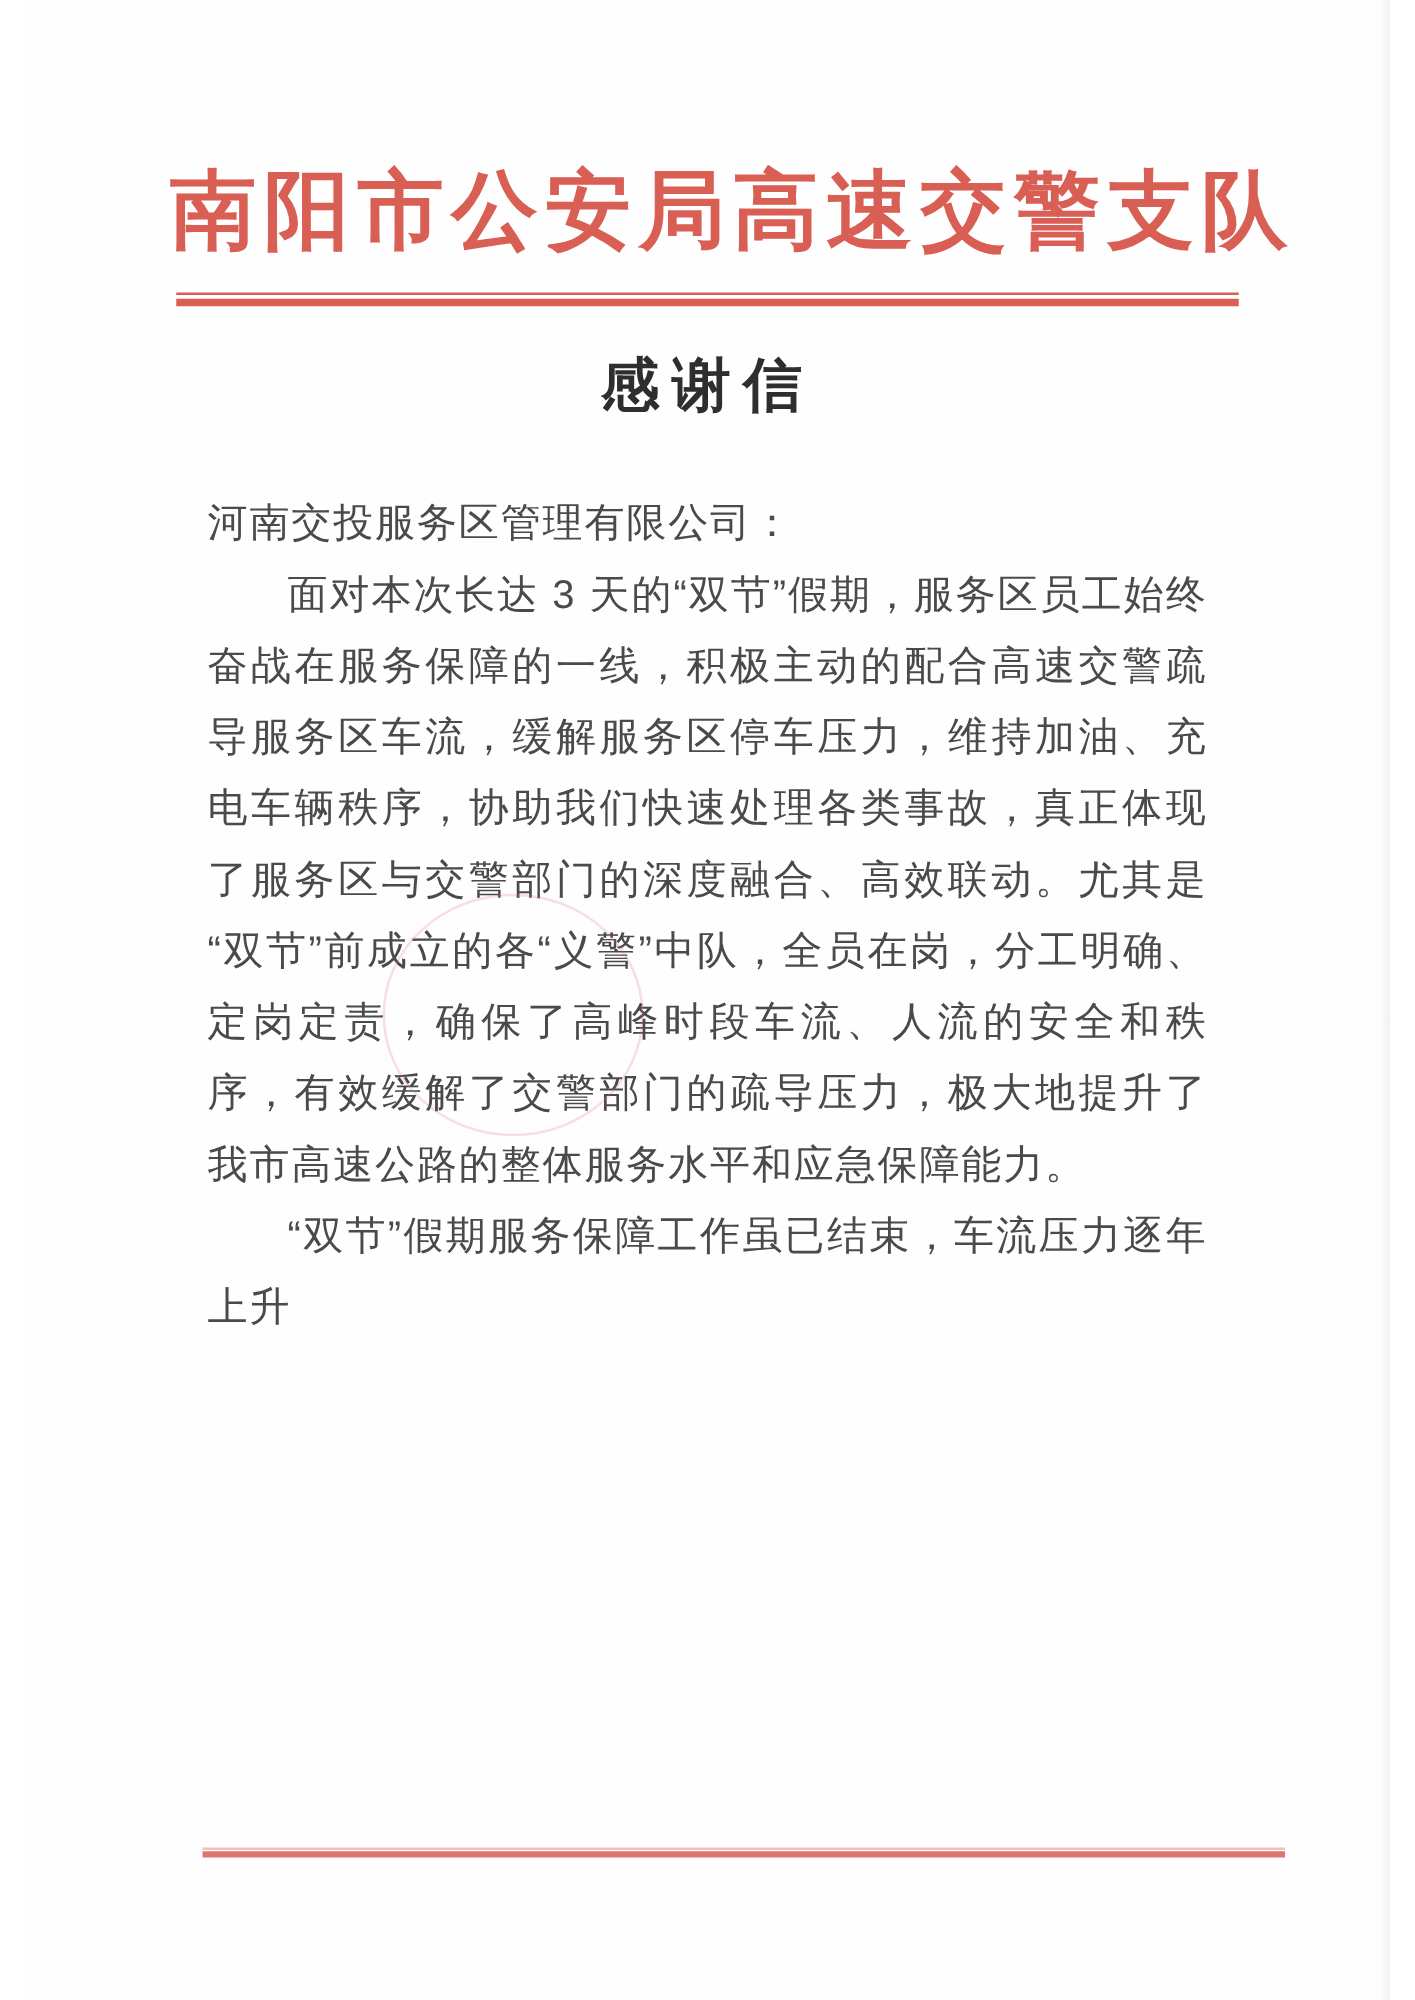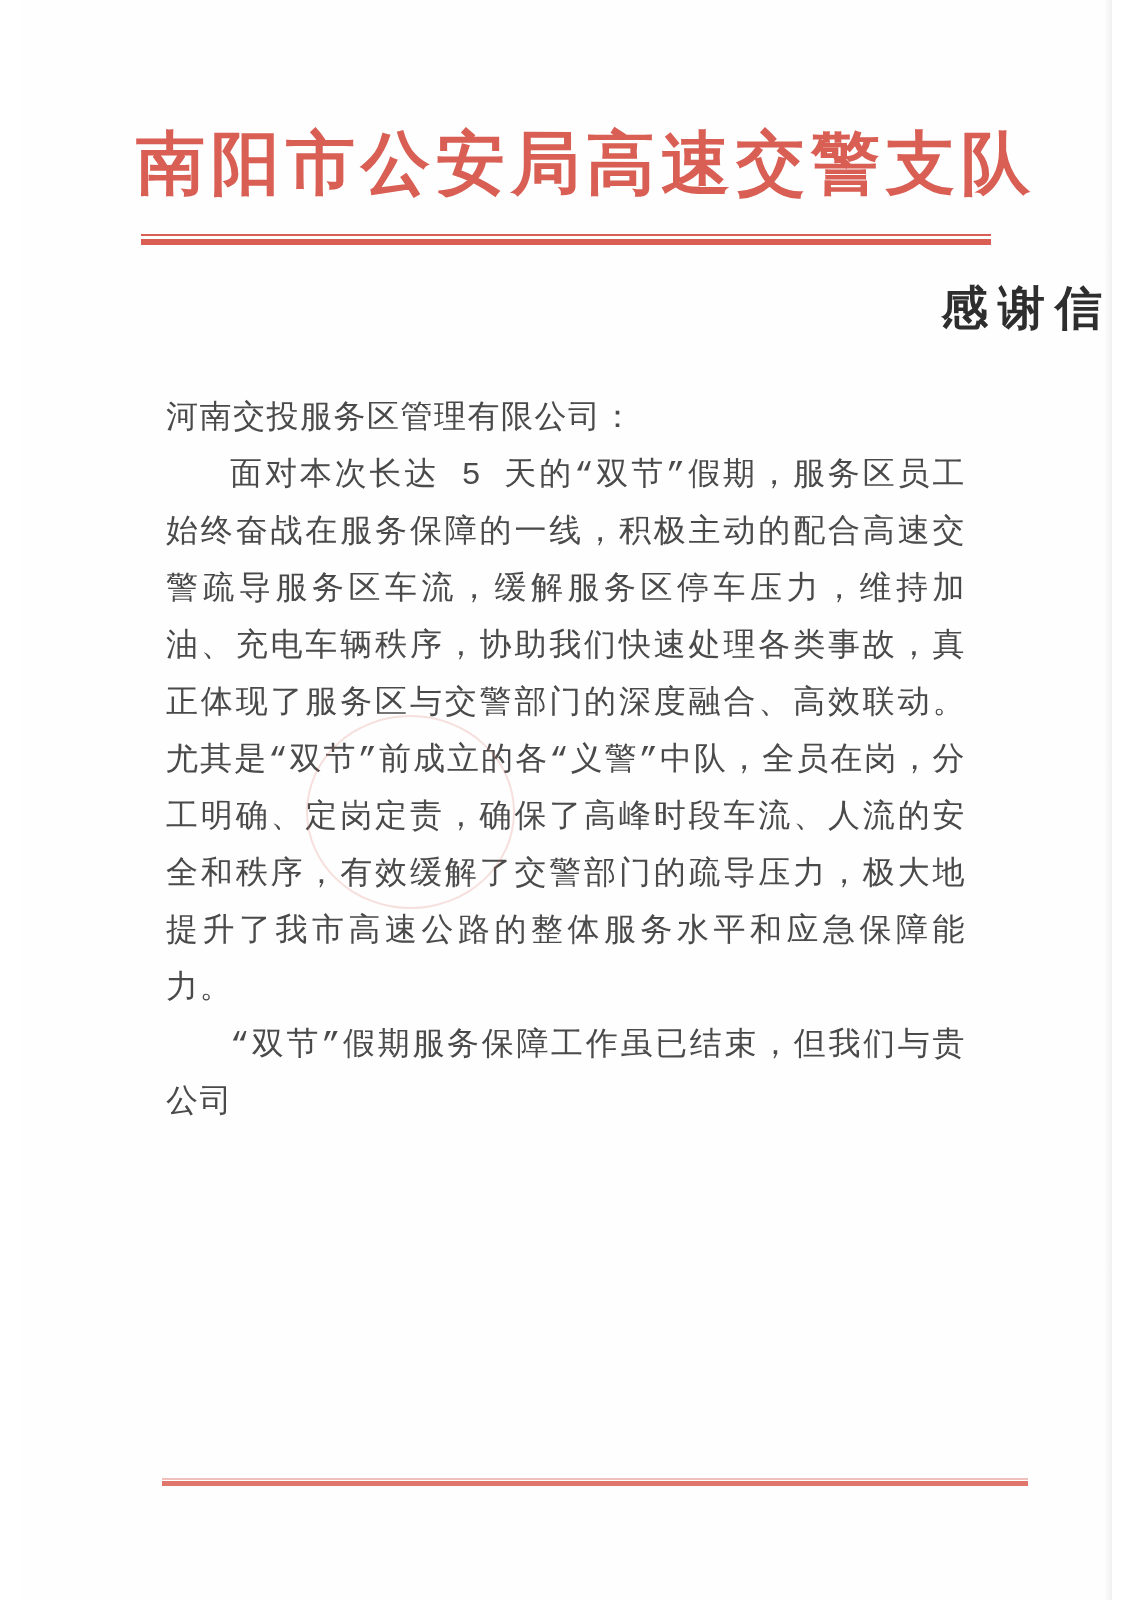--- a/index.html
+++ b/index.html
@@ -7,21 +7,21 @@
     padding: 0;
     background: #ffffff;
   }
   .page {
     position: relative;
     width: 1092px;
     height: 1600px;
     margin: 0 auto;
     background: #fefefe;
     overflow: hidden;
-    font-family: Liberation Mono, monospace;
+    font-family: Liberation Sans, sans-serif;
   }
   
   .scan-edge {
     position: absolute;
     top: 0; right: 0;
     width: 8px; height: 100%;
     background: linear-gradient(to right, rgba(0,0,0,0), rgba(120,120,120,0.10));
     pointer-events: none;
   }
   .letterhead {
@@ -43,21 +43,21 @@
     height: 2px;
     background: var(--rule-red, #d95f55);
     margin-bottom: 3px;
   }
   .header-rule .thick {
     height: 6px;
     background: var(--rule-red, #d95f55);
   }
   .doc-title {
     margin: 32px 0 0 0;
-    text-align: right;
+    text-align: center;
     font-size: 47px;
     font-weight: bold;
     letter-spacing: 10px;
     color: var(--body-ink-dark, #2e2e2e);
   }
   .content {
     position: relative;
     width: 800px;
     margin: 50px auto 0 auto;
     font-size: 32px;
@@ -112,22 +112,22 @@
   <div class="header-rule">
     <div class="thin"></div>
     <div class="thick"></div>
   </div>
 
   <h1 class="doc-title">感谢信</h1>
 
   <div class="content">
     <div class="seal"></div>
     <p class="salutation">河南交投服务区管理有限公司：</p>
-    <p class="para">面对本次长达 5 天的“双节”假期，服务区员工始终奋战在服务保障的一线，积极主动的配合高速交警疏导服务区车流，缓解服务区停车压力，维持加油、充电车辆秩序，协助我们快速处理各类事故，真正体现了服务区与交警部门的深度融合、高效联动。尤其是“双节”前成立的各“义警”中队，全员在岗，分工明确、定岗定责，确保了高峰时段车流、人流的安全和秩序，有效缓解了交警部门的疏导压力，极大地提升了我市高速公路的整体服务水平和应急保障能力。</p>
-    <p class="para">“双节”假期服务保障工作虽已结束，但我们与贵公司</p>
+    <p class="para">面对本次长达 3 天的“双节”假期，服务区员工始终奋战在服务保障的一线，积极主动的配合高速交警疏导服务区车流，缓解服务区停车压力，维持加油、充电车辆秩序，协助我们快速处理各类事故，真正体现了服务区与交警部门的深度融合、高效联动。尤其是“双节”前成立的各“义警”中队，全员在岗，分工明确、定岗定责，确保了高峰时段车流、人流的安全和秩序，有效缓解了交警部门的疏导压力，极大地提升了我市高速公路的整体服务水平和应急保障能力。</p>
+    <p class="para">“双节”假期服务保障工作虽已结束，车流压力逐年上升</p>
   </div>
 
   <div class="footer-rule">
     <div class="thin"></div>
     <div class="thick"></div>
   </div>
 
 </div>
 
 </body></html>

